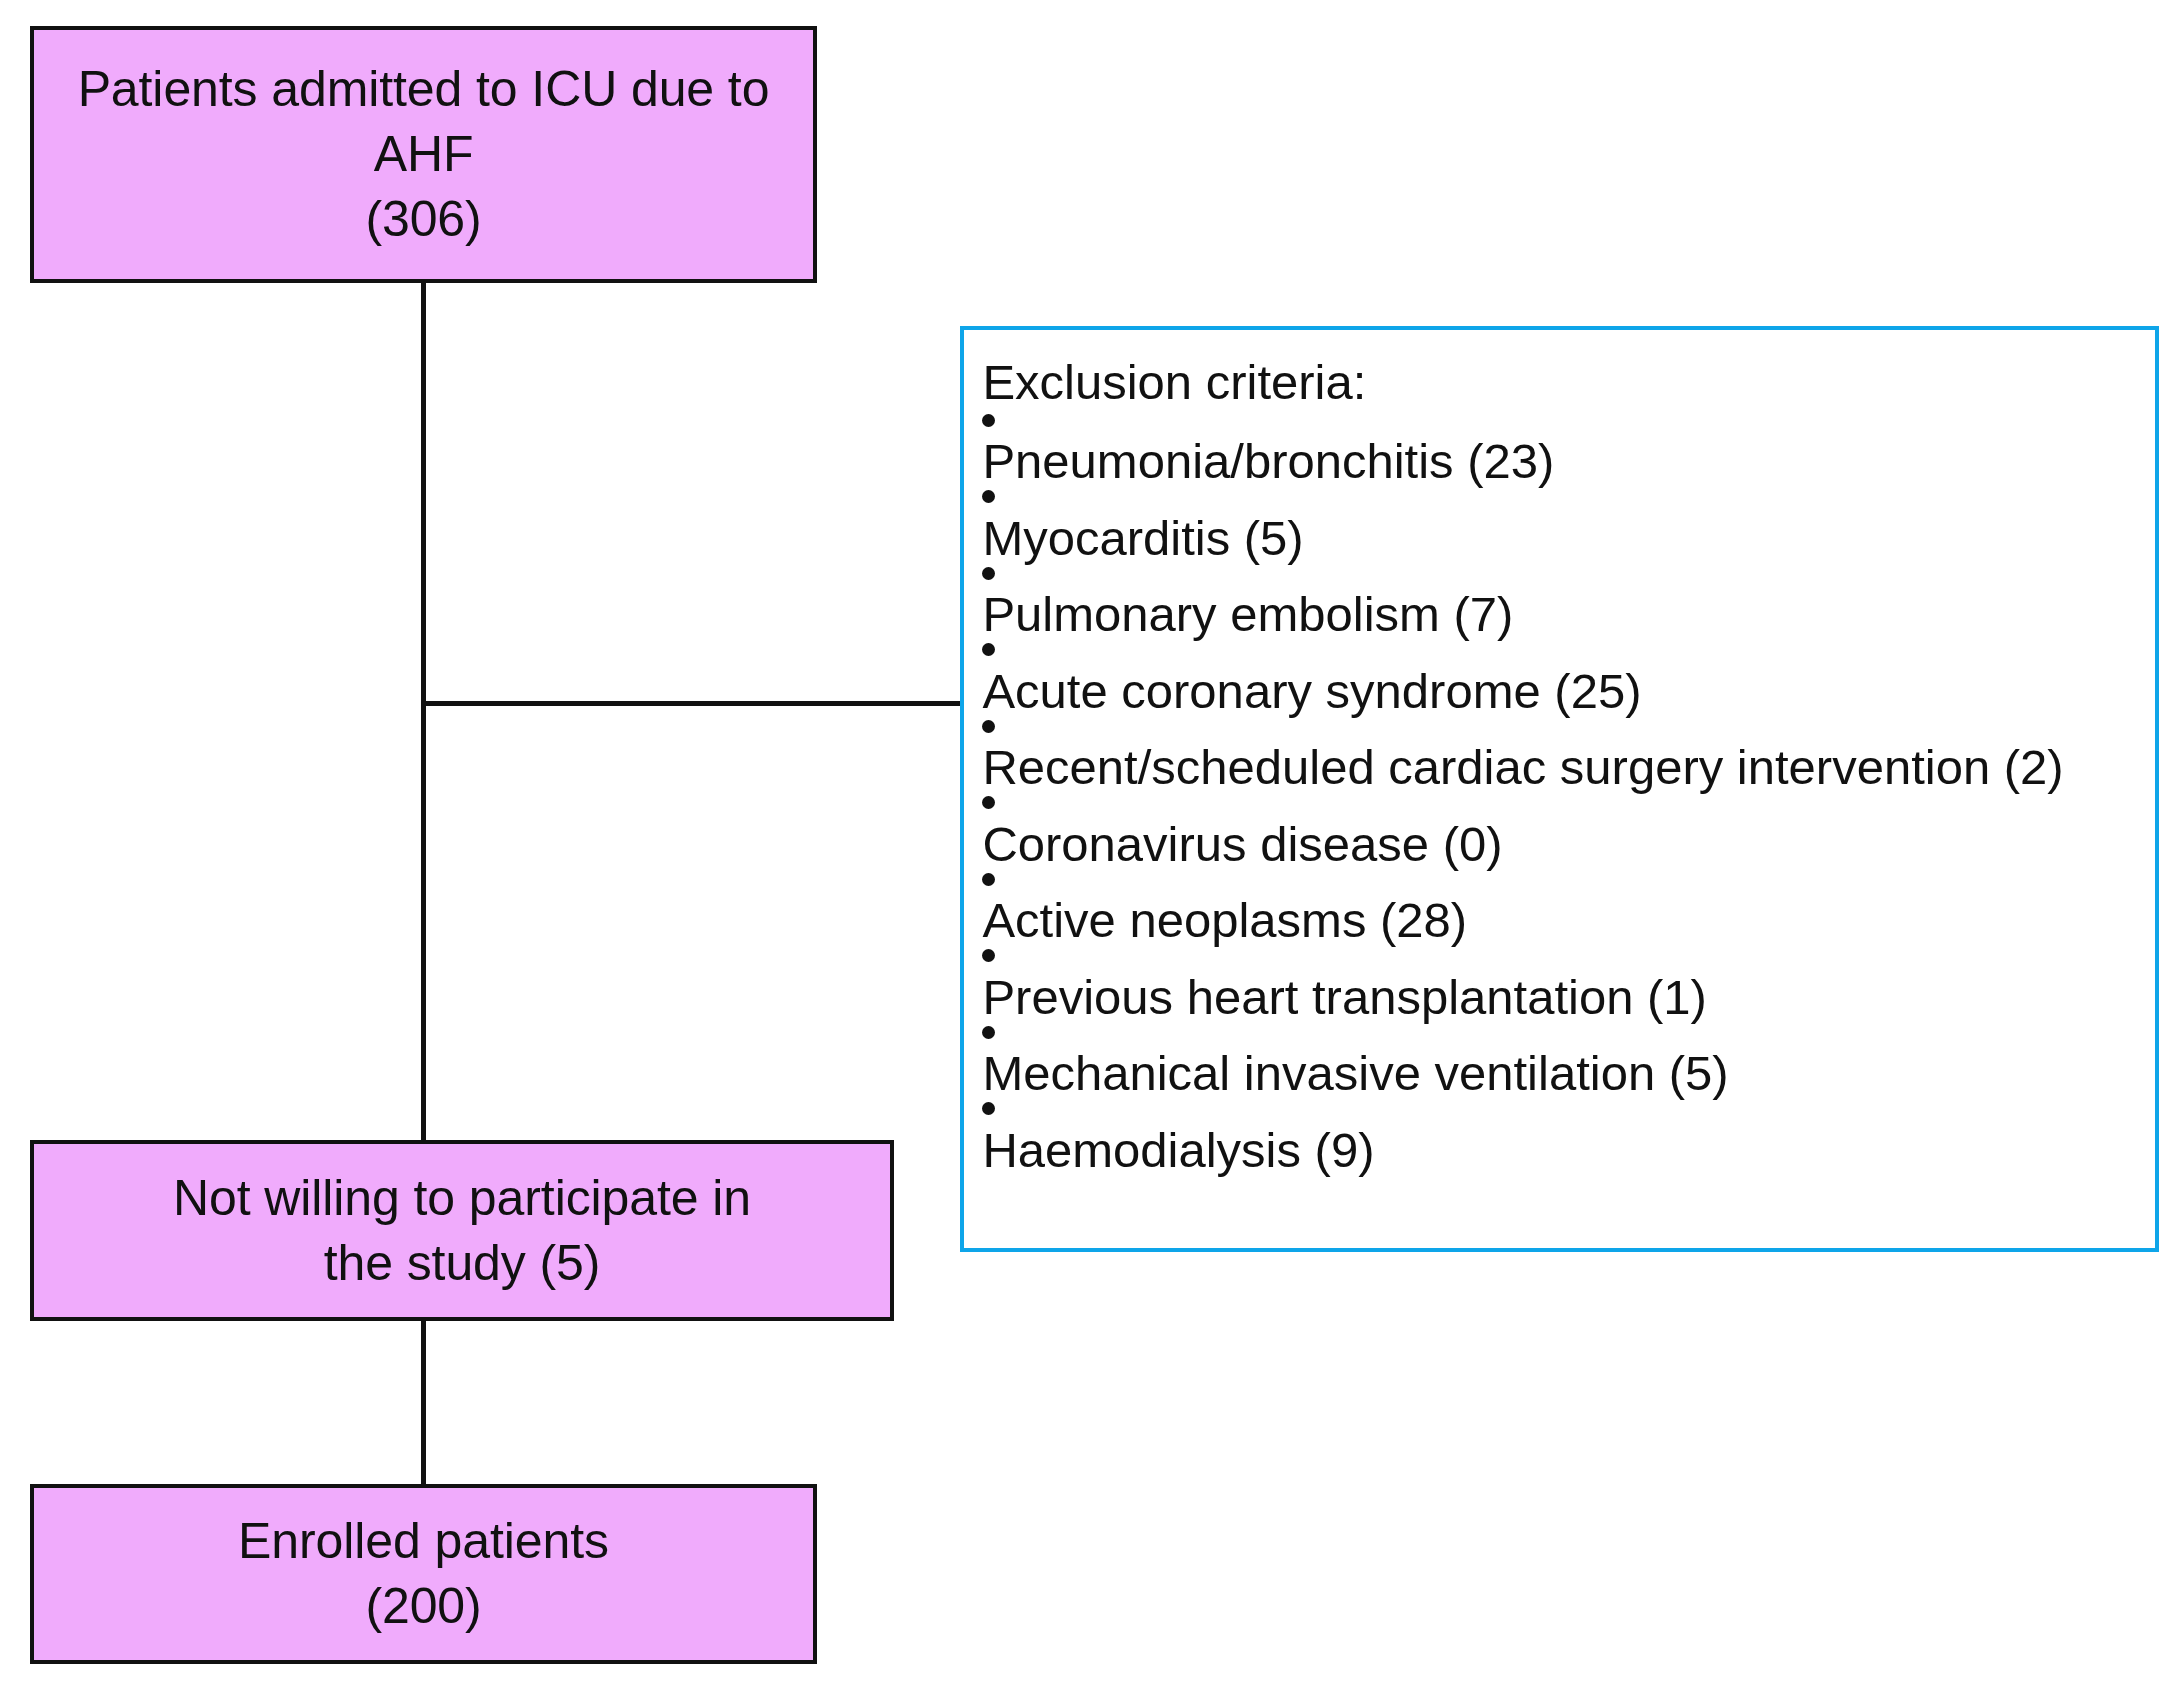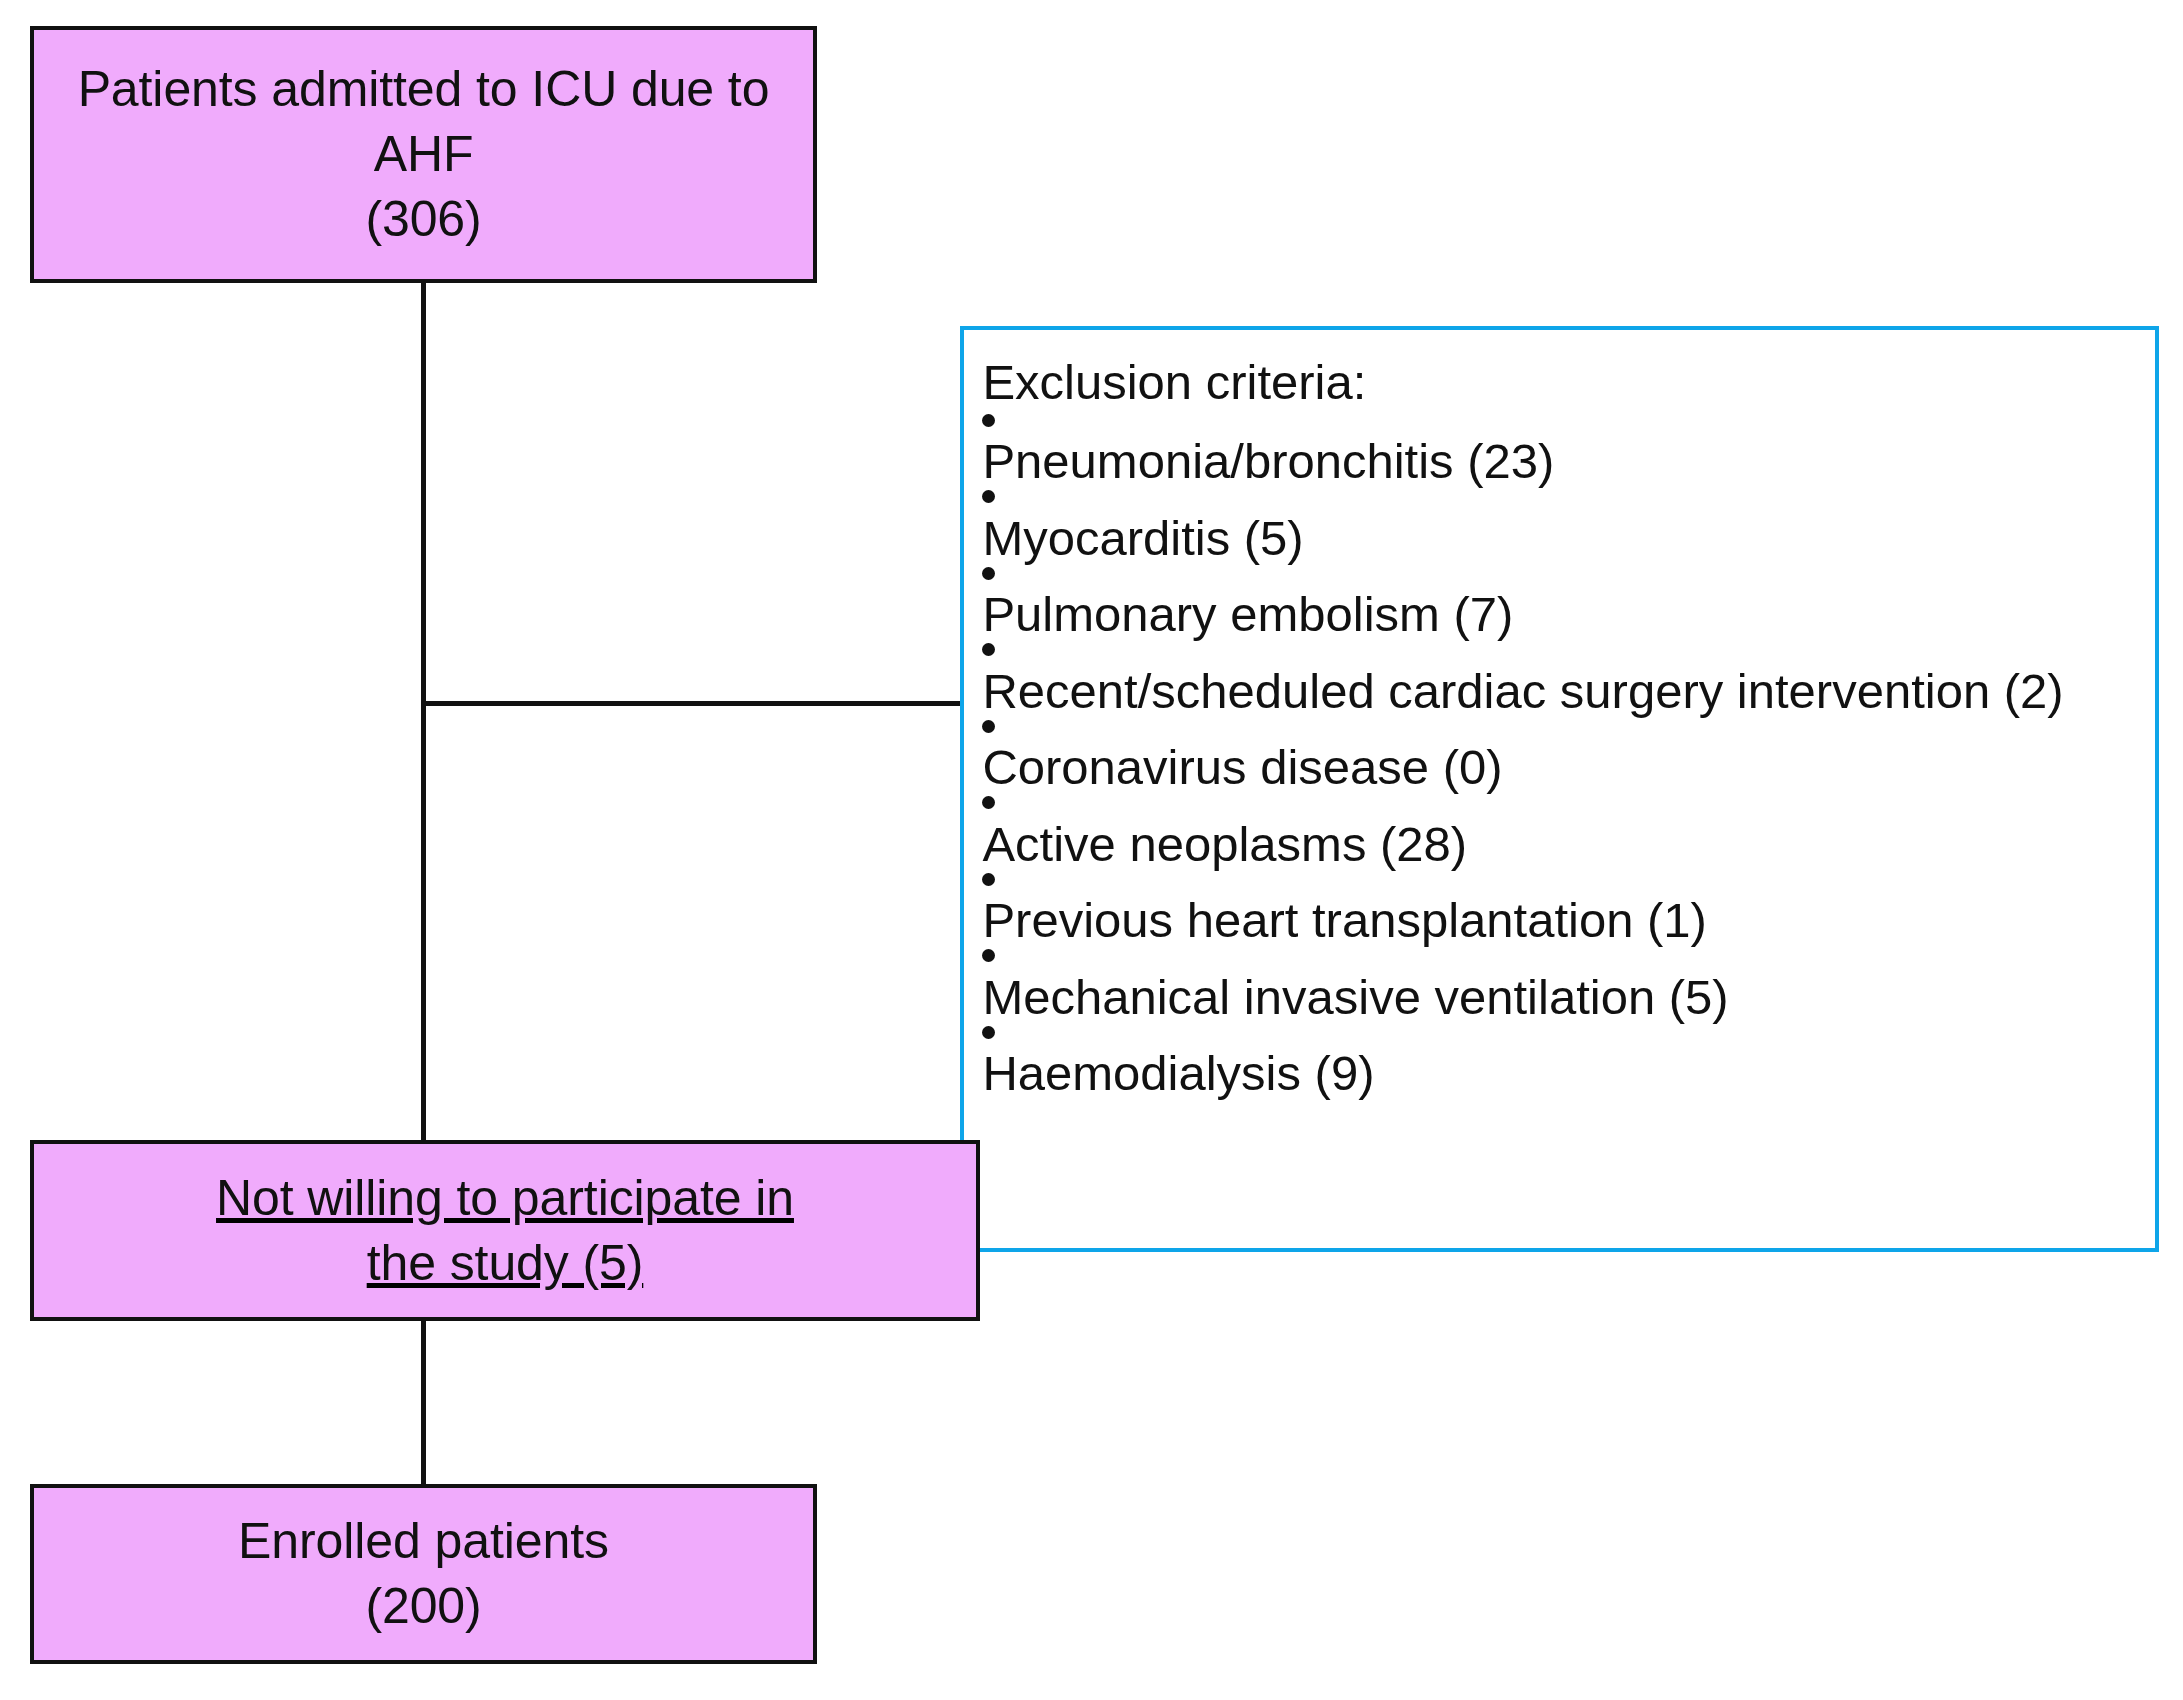--- a/index.html
+++ b/index.html
@@ -39,23 +39,22 @@
     left: 30px;
     top: 26px;
     width: 787px;
     height: 257px;
   }
 
   
   #box-not-willing {
     left: 30px;
     top: 1140px;
-    width: 950px;
+    width: 864px;
     height: 181px;
-    text-decoration: underline;
   }
 
   
   #box-enrolled {
     left: 30px;
     top: 1484px;
     width: 787px;
     height: 180px;
   }
 
@@ -153,20 +152,24 @@
       <li>
         <span class="bullet-dot"></span>
         <span>Myocarditis (5)</span>
       </li>
       <li>
         <span class="bullet-dot"></span>
         <span>Pulmonary embolism (7)</span>
       </li>
       <li>
         <span class="bullet-dot"></span>
+        <span>Acute coronary syndrome (25)</span>
+      </li>
+      <li>
+        <span class="bullet-dot"></span>
         <span>Recent/scheduled cardiac surgery intervention (2)</span>
       </li>
       <li>
         <span class="bullet-dot"></span>
         <span>Coronavirus disease (0)</span>
       </li>
       <li>
         <span class="bullet-dot"></span>
         <span>Active neoplasms (28)</span>
       </li>

